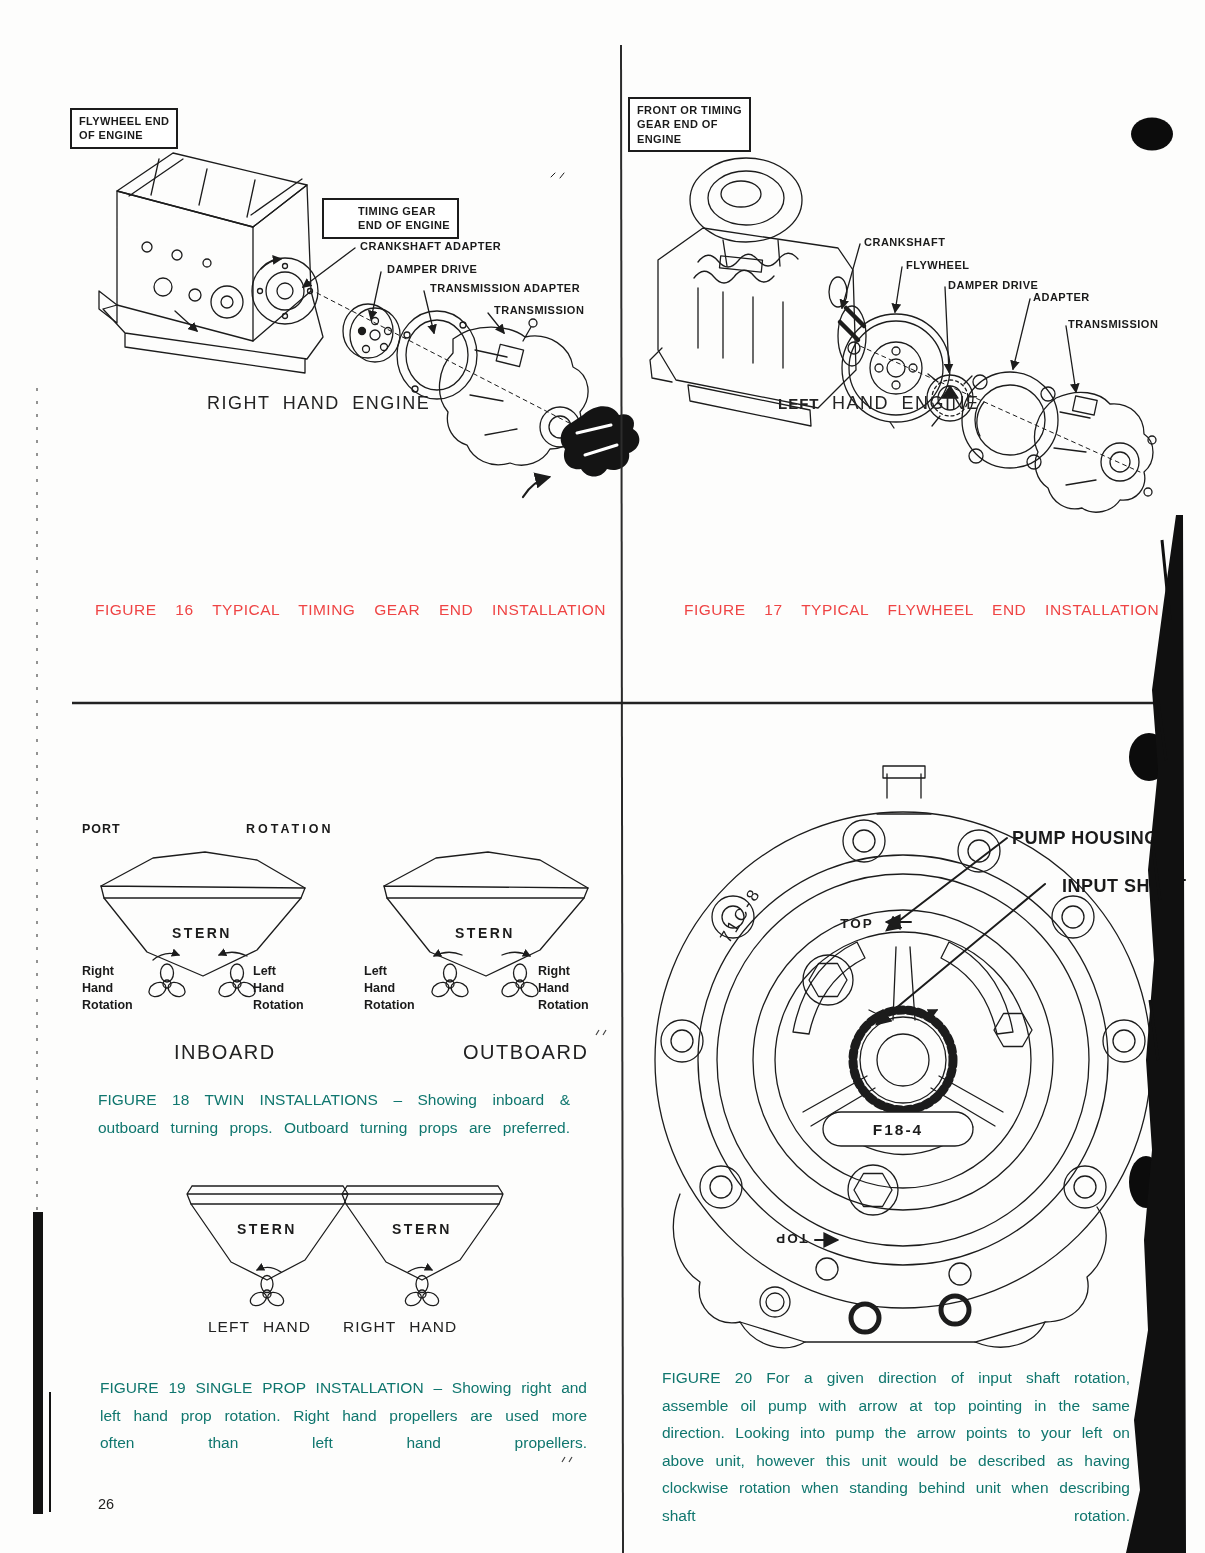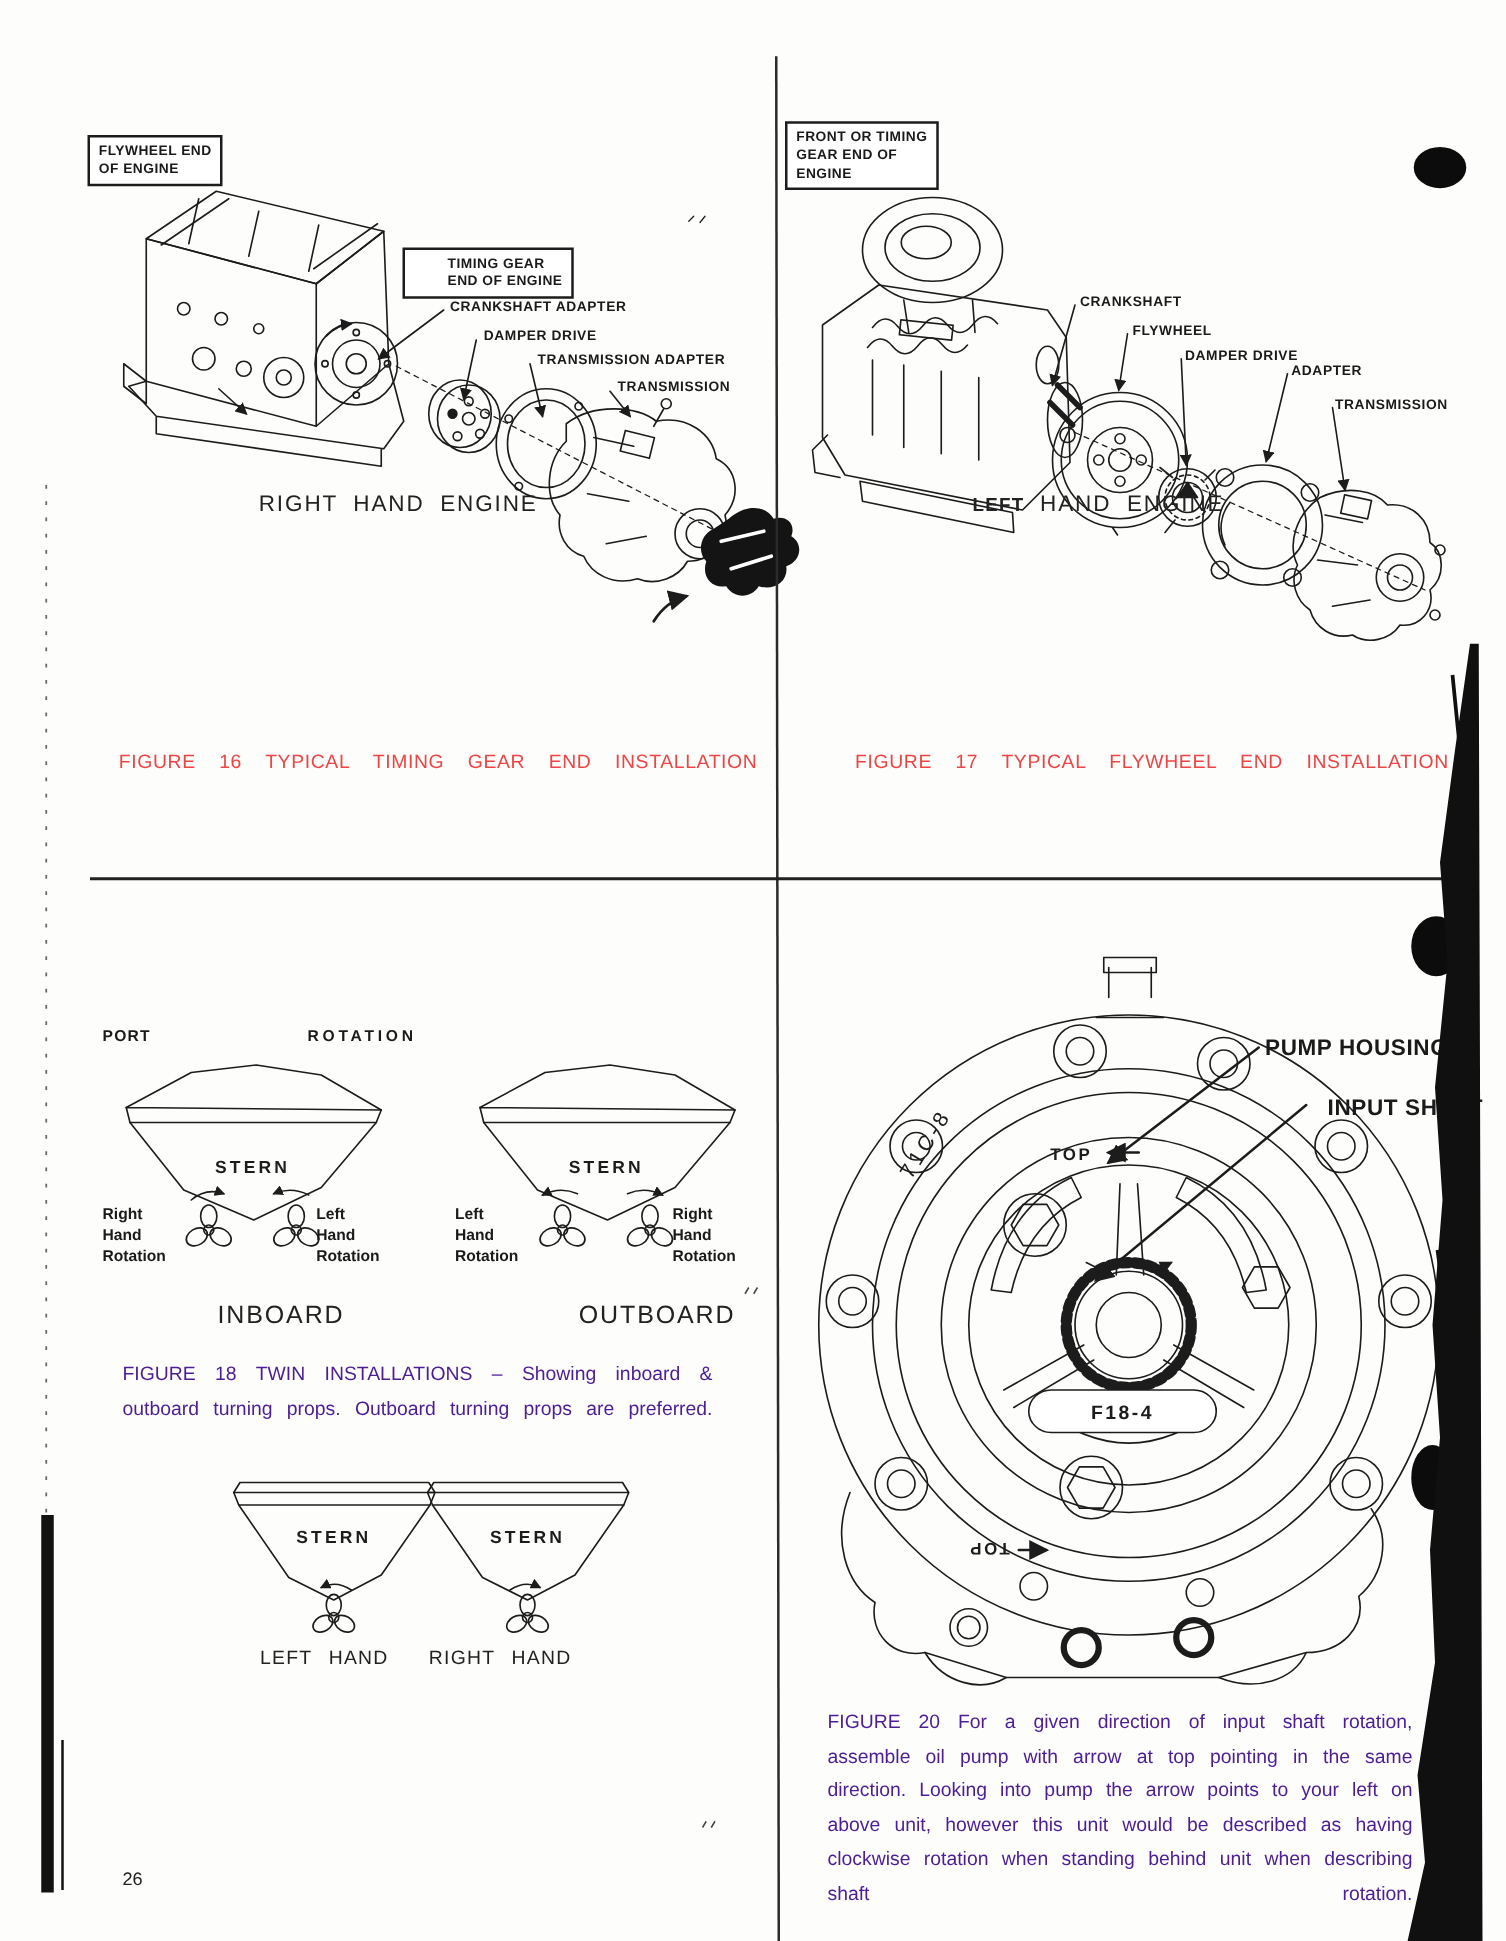--- a/index.html
+++ b/index.html
@@ -8,21 +8,21 @@
   .abs{position:absolute;}
   svg{display:block;overflow:visible;}
   .lineart{stroke:#1c1c1c;fill:none;stroke-width:1.3;stroke-linejoin:round;stroke-linecap:round;}
   .boxed{border:2px solid #1c1c1c;background:#fff;padding:4px 7px;
          font-size:11px;font-weight:bold;letter-spacing:.4px;line-height:1.3;white-space:pre-line;}
   .callout{font-size:11px;font-weight:bold;letter-spacing:.5px;white-space:nowrap;}
   .engine-label{font-size:18px;letter-spacing:1.5px;word-spacing:6px;white-space:nowrap;color:#222;}
   .engine-label b{font-size:15px;letter-spacing:1px;}
   .note{font-size:10.5px;font-weight:bold;line-height:13.5px;letter-spacing:.3px;white-space:pre-line;}
   .cap1{font-size:15.5px;letter-spacing:.5px;word-spacing:14px;white-space:nowrap;color:#ef4444;}
-  .capj{font-size:15.5px;line-height:27.5px;text-align:justify;word-spacing:5px;color:#4c1d95;}
+  .capj{font-size:15.5px;line-height:27.5px;text-align:justify;word-spacing:5px;color:#0f766e;}
   .capj:after{content:"";display:inline-block;width:100%;}
   .small-bold{font-weight:bold;font-size:12.5px;letter-spacing:1px;white-space:nowrap;}
   .wide{letter-spacing:3px;}
   .rot{font-weight:bold;font-size:12.5px;line-height:17px;white-space:pre-line;}
   .mode{font-size:20px;letter-spacing:1.5px;word-spacing:4px;white-space:nowrap;color:#222;margin-left:25px;}
   .hand{font-size:15.5px;letter-spacing:1px;word-spacing:8px;white-space:nowrap;color:#222;}
   .pump-label{font-size:18px;font-weight:bold;letter-spacing:.5px;white-space:nowrap;}
   .pgnum{font-size:14.5px;color:#222;}
   .stencil{font:bold 14px "Liberation Sans",sans-serif;letter-spacing:2.5px;fill:#1c1c1c;stroke:none;}
   .svgtxt{fill:#1c1c1c;stroke:none;font-family:"Liberation Sans",sans-serif;}
@@ -307,20 +307,21 @@
         <ellipse cx="0" cy="-10" rx="6" ry="8.5"></ellipse>
         <ellipse cx="0" cy="-10" rx="6" ry="8.5" transform="rotate(120)"></ellipse>
         <ellipse cx="0" cy="-10" rx="6" ry="8.5" transform="rotate(240)"></ellipse>
       </g>
     </g>
     <text class="stencil" x="82" y="56" text-anchor="middle">STERN</text>
   </svg>
 
   <div class="abs hand" style="left:208px;top:1318px;">LEFT HAND</div>
   <div class="abs hand" style="left:343px;top:1318px;">RIGHT HAND</div>
+  <div class="abs capj" style="left:100px;top:1374px;width:487px;">FIGURE 19 SINGLE PROP INSTALLATION – Showing right and left hand prop rotation. Right hand propellers are used more often than left hand propellers.</div>
 
   <svg class="abs" style="left:625px;top:762px;" width="550" height="625" viewBox="0 0 550 625">
     <defs>
       <marker id="ah20" viewBox="0 0 10 10" refX="8.5" refY="5" markerWidth="8" markerHeight="8" orient="auto-start-reverse">
         <path d="M0,0 L10,5 L0,10 Z" fill="#1c1c1c"></path>
       </marker>
     </defs>
     <g class="lineart">
 
       <circle cx="278" cy="298" r="248"></circle>

